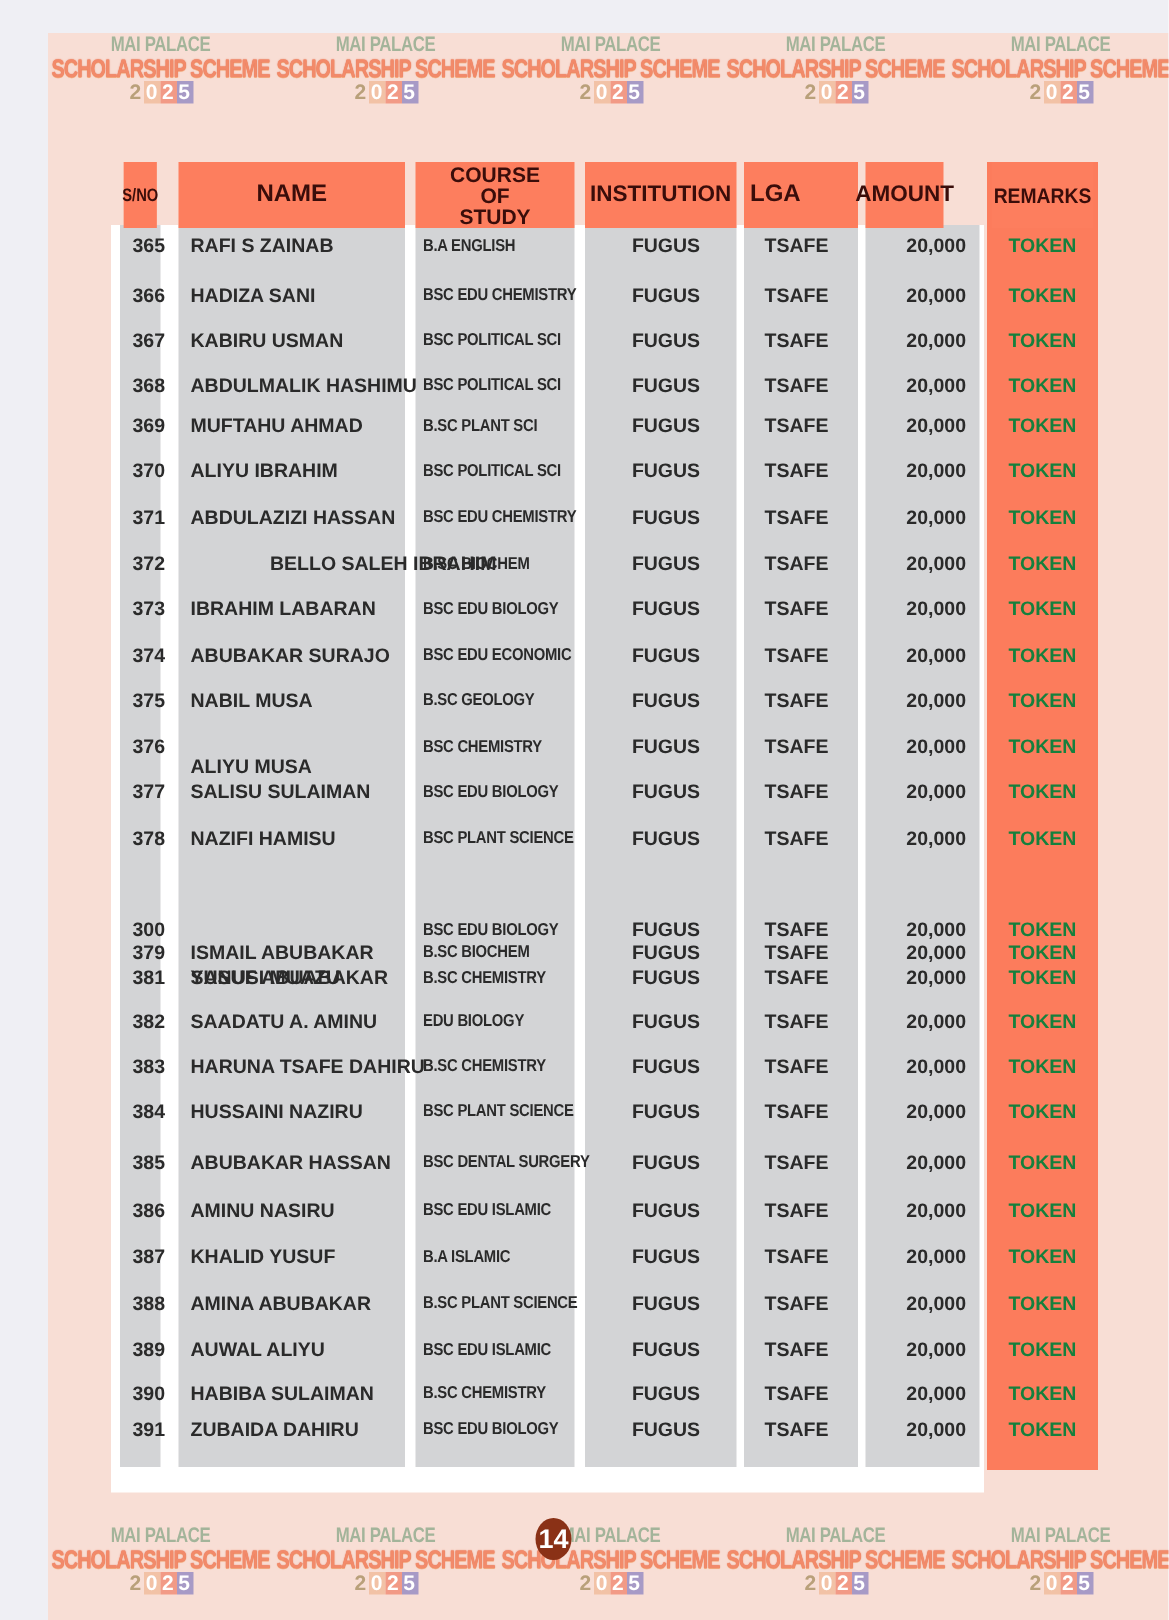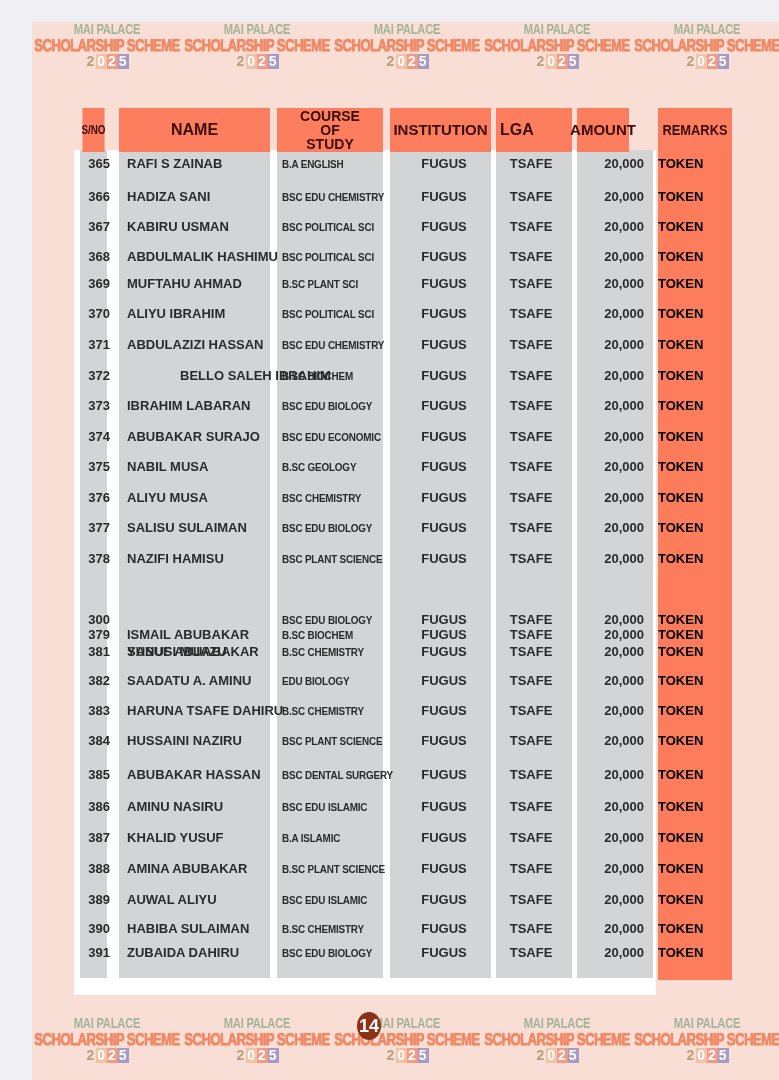--- a/index.html
+++ b/index.html
@@ -65,21 +65,21 @@
   .cell {
     position:absolute; font-weight:bold; color:#2a2a2a; white-space:nowrap;
     font-size:13px; line-height:20px;
   }
   .c-sno { left:50px; width:30px; text-align:right; }
   .c-name { left:95px; font-size:13px; transform-origin:left center; }
   .c-course { left:250px; font-size:11.5px; transform:scaleX(0.86); transform-origin:left center; letter-spacing:-0.2px; }
   .c-inst { left:360px; width:104px; text-align:center; }
   .c-lga { left:462px; width:80px; text-align:center; }
   .c-amt { left:540px; width:74px; text-align:right; }
-  .c-rem { left:626px; width:74px; color:#000000; }
+  .c-rem { left:626px; width:74px; text-align:center; color:#15803d; }
 
   .page-num {
     position:absolute; left:357px; top:1012px; width:24px; height:28px;
     border-radius:50%; background:#8a3116; color:#ffffff;
     font-weight:bold; font-size:18px; display:flex; align-items:center; justify-content:center;
   }
 </style>
 </head>
 <body>
 
@@ -253,21 +253,21 @@
       <div class="cell c-sno" style="left: 80px; width: 30px;">375</div>
       <div class="cell c-name" style="left: 127px;">NABIL MUSA</div>
       <div class="cell c-course" style="left: 282px;">B.SC GEOLOGY</div>
       <div class="cell c-inst" style="left: 390px; width: 108px;">FUGUS</div>
       <div class="cell c-lga" style="left: 496px; width: 70px;">TSAFE</div>
       <div class="cell c-amt" style="left: 570px; width: 74px;">20,000</div>
       <div class="cell c-rem" style="left: 658px; width: 74px;">TOKEN</div>
     </div>
     <div class="row" style="top: 488px; padding-left: 44px;">
       <div class="cell c-sno" style="left: 80px; width: 30px;">376</div>
-      <div class="cell c-name" style="left: 127px;">ALIYU MUSA</div>
+      <div class="cell c-name" style="left: 127px; margin-top: 13px;">ALIYU MUSA</div>
       <div class="cell c-course" style="left: 282px;">BSC CHEMISTRY</div>
       <div class="cell c-inst" style="left: 390px; width: 108px;">FUGUS</div>
       <div class="cell c-lga" style="left: 496px; width: 70px;">TSAFE</div>
       <div class="cell c-amt" style="left: 570px; width: 74px;">20,000</div>
       <div class="cell c-rem" style="left: 658px; width: 74px;">TOKEN</div>
     </div>
     <div class="row" style="top: 518px;">
       <div class="cell c-sno" style="left: 80px; width: 30px;">377</div>
       <div class="cell c-name" style="left: 127px;">SALISU SULAIMAN</div>
       <div class="cell c-course" style="left: 282px;">BSC EDU BIOLOGY</div>

